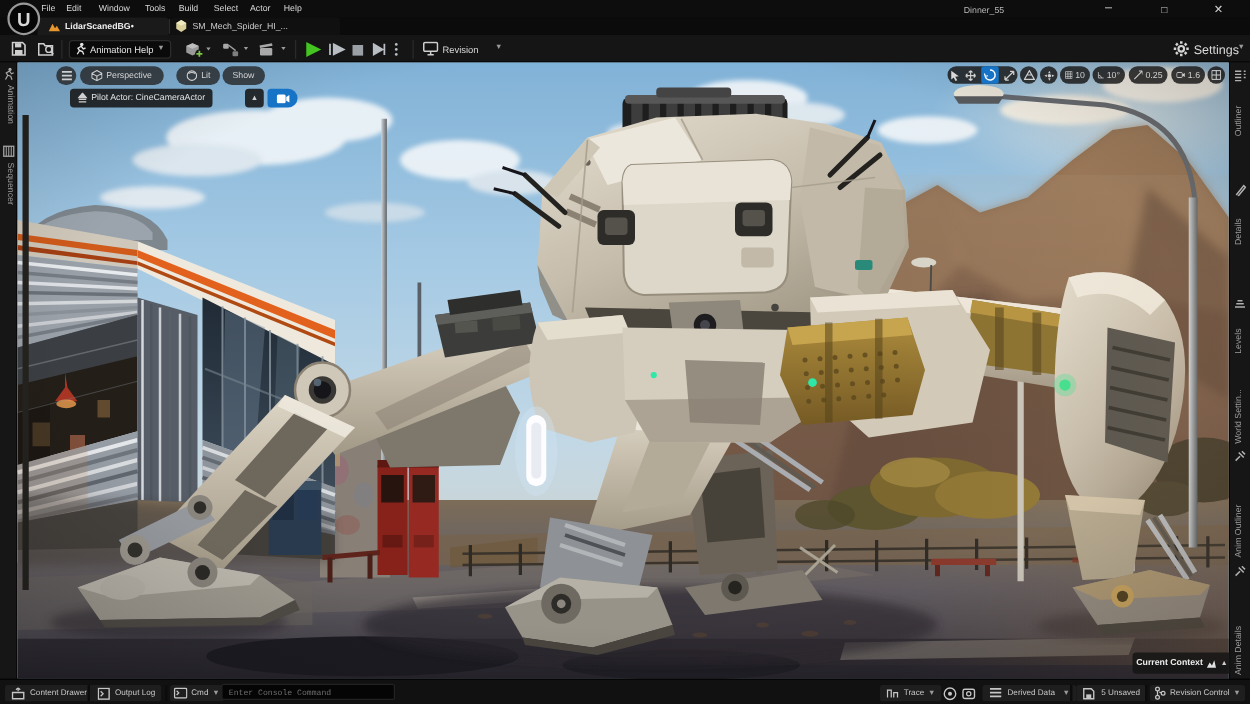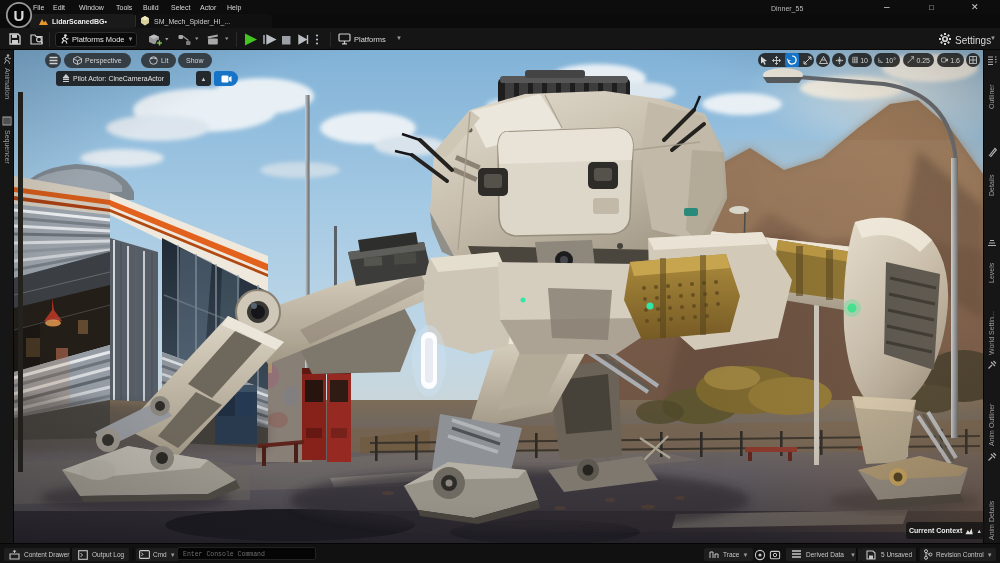--- a/index.html
+++ b/index.html
@@ -63,21 +63,21 @@
     <circle cx="9" cy="6.5" r="2.4" fill="none" stroke="#cfcfcf" stroke-width="1.1"></circle>
     <path d="M10.6 8.2 L12.6 10.4" stroke="#cfcfcf" stroke-width="1.3"></path>
   </svg>
   <div class="abs" style="left:49px;top:32px;width:1px;height:15px;background:#2a2a2a;"></div>
 
   <div class="abs" style="left:55px;top:31.5px;width:82px;height:15.5px;background:#0a0a0a;border:1px solid #2c2c2c;border-radius:3px;display:flex;align-items:center;">
     <svg style="margin-left:4px;" width="9" height="10" viewBox="0 0 9 10">
       <circle cx="5.4" cy="1.6" r="1.4" fill="#e2e2e2"></circle>
       <path d="M5 3 L2.4 4.6 L3.6 6.4 L1.8 9.4 M5 3 L6.6 5.2 L8.4 4.4 M3.6 6.4 L6 7.2 L7 9.6" stroke="#e2e2e2" stroke-width="1.1" fill="none"></path>
     </svg>
-    <span style="color:#e4e4e4;font-size:7.5px;margin-left:3px;">Platforms Mode</span>
+    <span style="color:#e4e4e4;font-size:7.5px;margin-left:3px;">Animation Help</span>
     <span style="color:#9a9a9a;font-size:6px;margin-left:3px;">▼</span>
   </div>
 
   <svg class="abs" style="left:147px;top:32px;" width="22" height="15" viewBox="0 0 22 15">
     <path d="M7 2.5 L12 4.7 L12 10 L7 12.3 L2 10 L2 4.7 Z" fill="#9a9a9a"></path>
     <path d="M7 2.5 L12 4.7 L7 7 L2 4.7 Z" fill="#bdbdbd"></path>
     <circle cx="12.5" cy="11" r="3.4" fill="#151515"></circle>
     <path d="M12.5 8.6 L12.5 13.4 M10.1 11 L14.9 11" stroke="#7ec44a" stroke-width="1.4"></path>
     <path d="M18 6 L21.5 6 L19.75 8.4 Z" fill="#9d9d9d"></path>
   </svg>
@@ -104,21 +104,21 @@
     <circle cx="73" cy="4.5" r="1.1" fill="#b9bec4"></circle>
       <circle cx="73" cy="8.5" r="1.1" fill="#b9bec4"></circle>
       <circle cx="73" cy="12.5" r="1.1" fill="#b9bec4"></circle>
   </svg>
   <div class="abs" style="left:330px;top:32px;width:1px;height:15px;background:#2a2a2a;"></div>
 
   <svg class="abs" style="left:338px;top:33px;" width="13" height="12" viewBox="0 0 13 12">
     <rect x="1" y="1" width="11" height="7" rx="1" fill="none" stroke="#cfcfcf" stroke-width="1.2"></rect>
     <path d="M4 10.8 L9 10.8 M6.5 8 L6.5 10.8" stroke="#cfcfcf" stroke-width="1.2"></path>
   </svg>
-  <span class="abs" style="left:354px;top:35px;color:#dadada;font-size:7.5px;">Platforms</span>
+  <span class="abs" style="left:354px;top:35px;color:#dadada;font-size:7.5px;">Revision</span>
   <span class="abs" style="left:396px;top:35px;color:#9a9a9a;font-size:6px;">▼</span>
 
   <svg class="abs" style="left:938px;top:32px;" width="14" height="14" viewBox="0 0 14 14">
     <g fill="#d4d4d4">
         <circle cx="7" cy="7" r="3.1"></circle>
     <g stroke="#d4d4d4" stroke-width="2">
           <path d="M7 1 L7 3"></path>
           <path d="M7 11 L7 13"></path>
           <path d="M1 7 L3 7"></path>
           <path d="M11 7 L13 7"></path>

